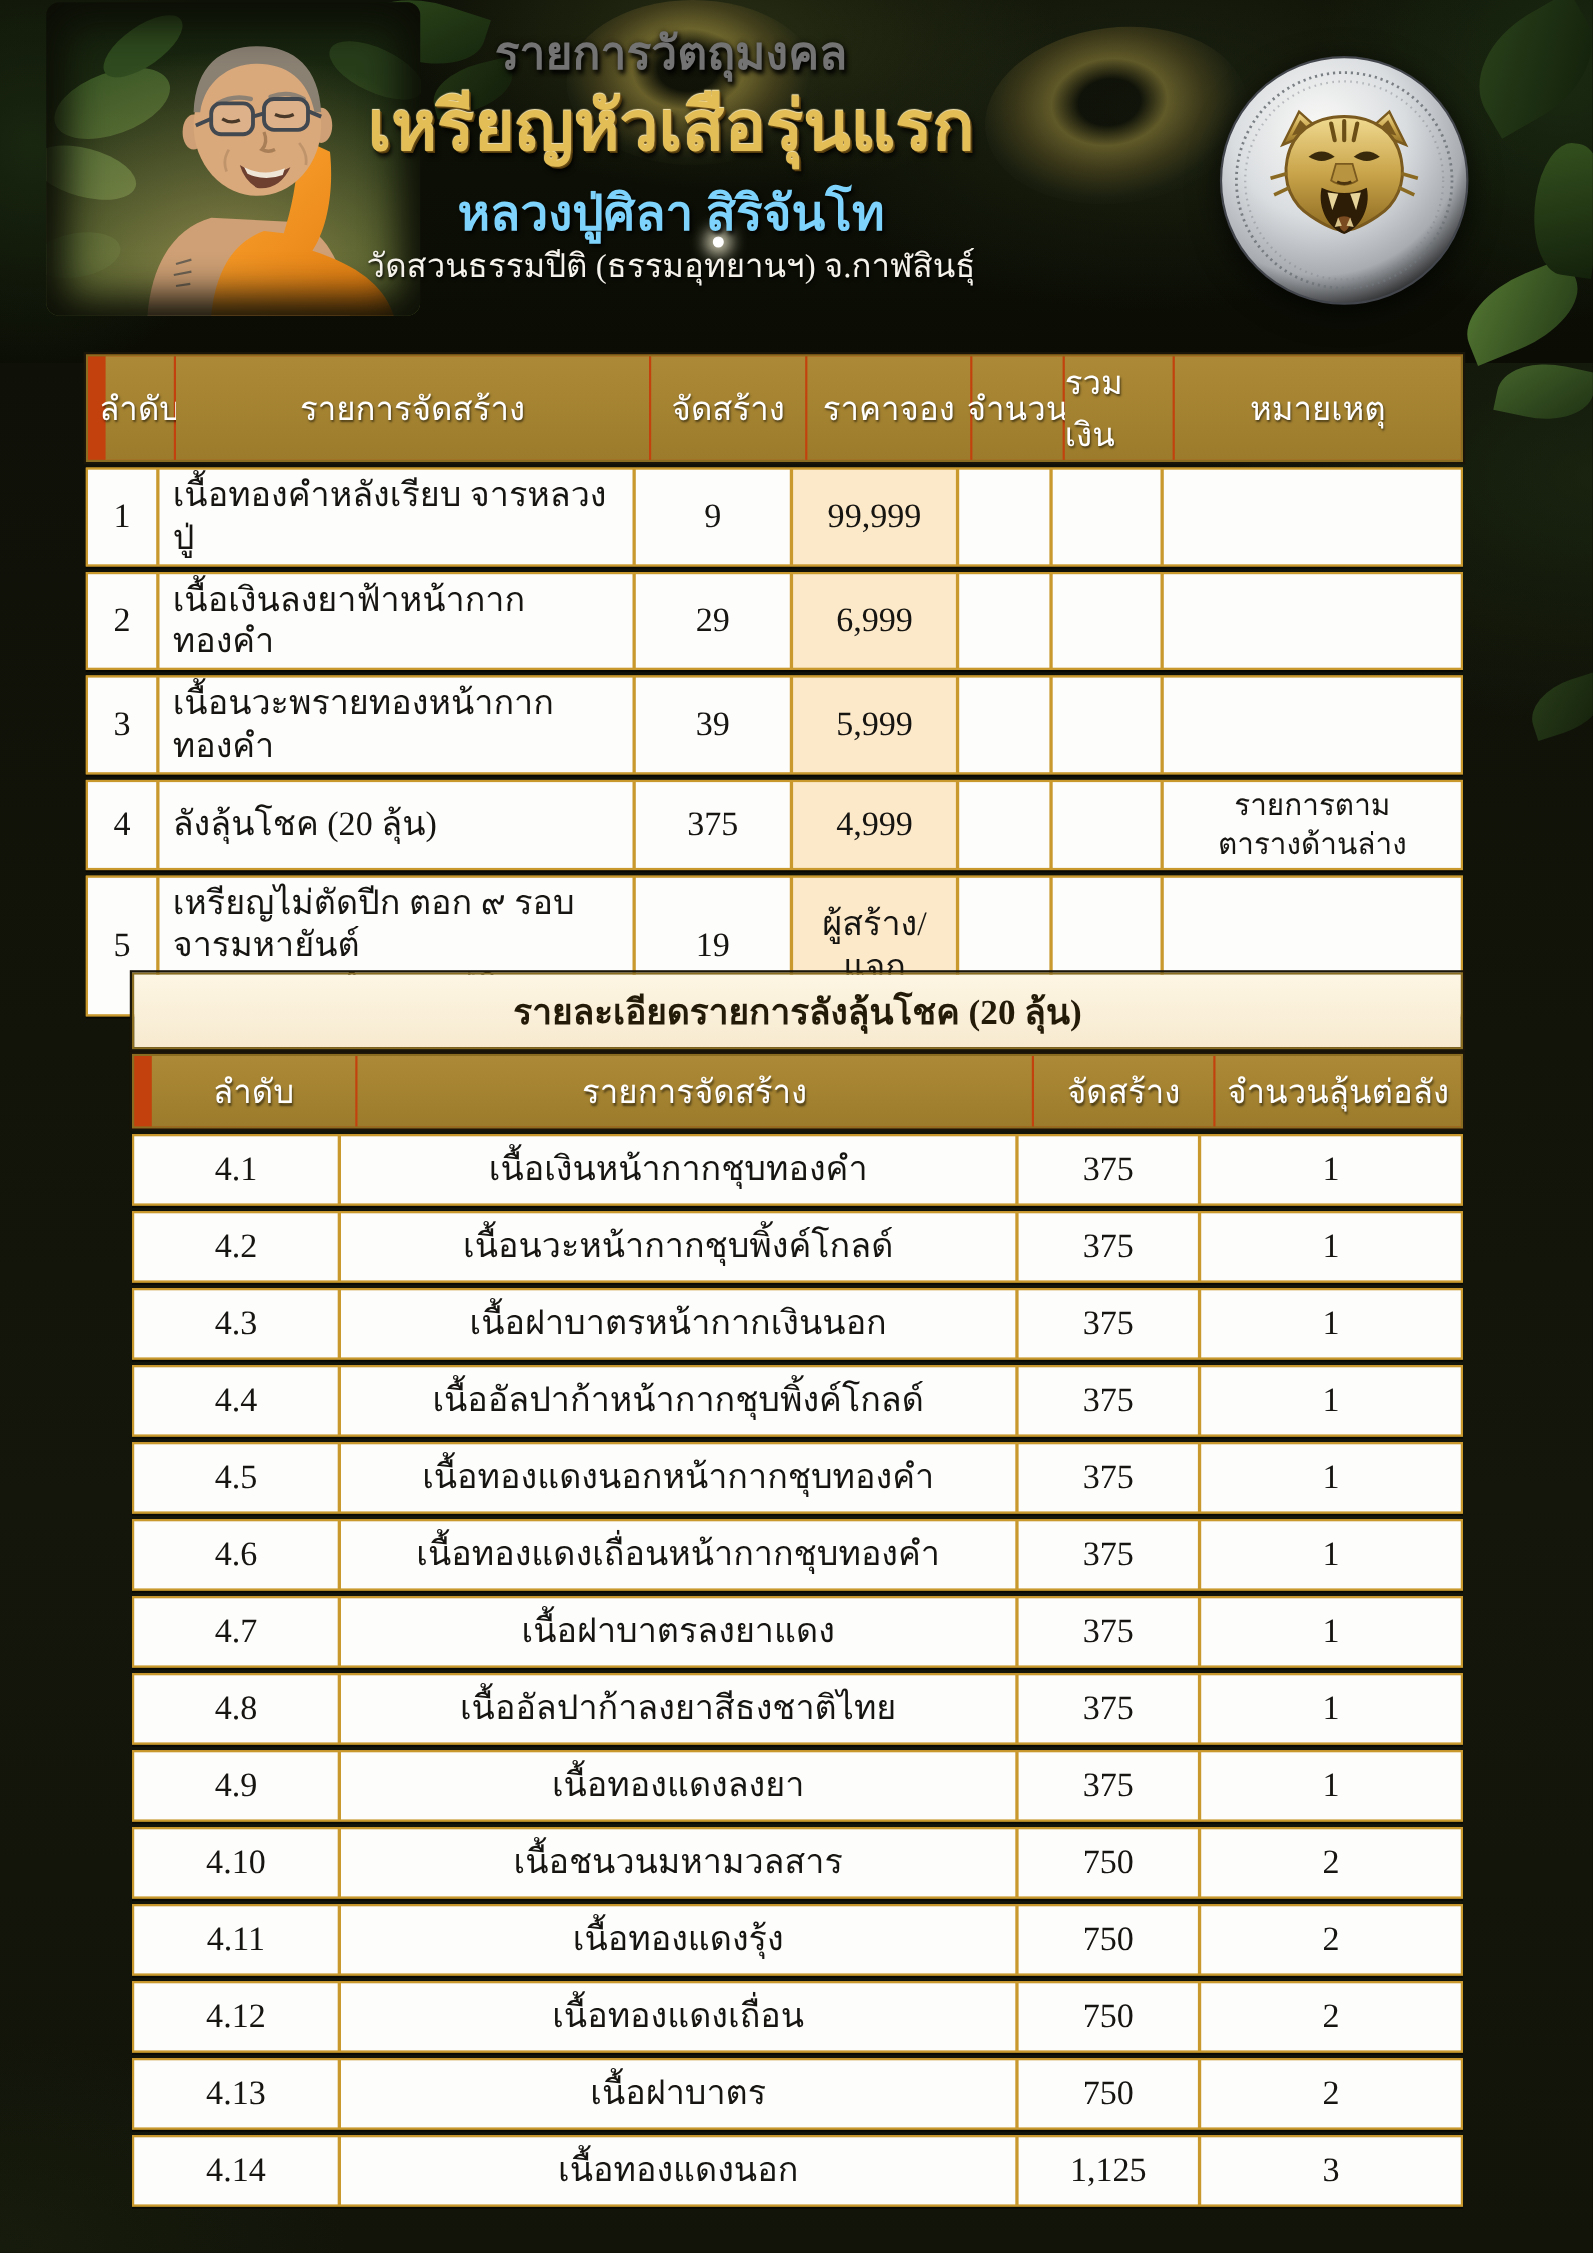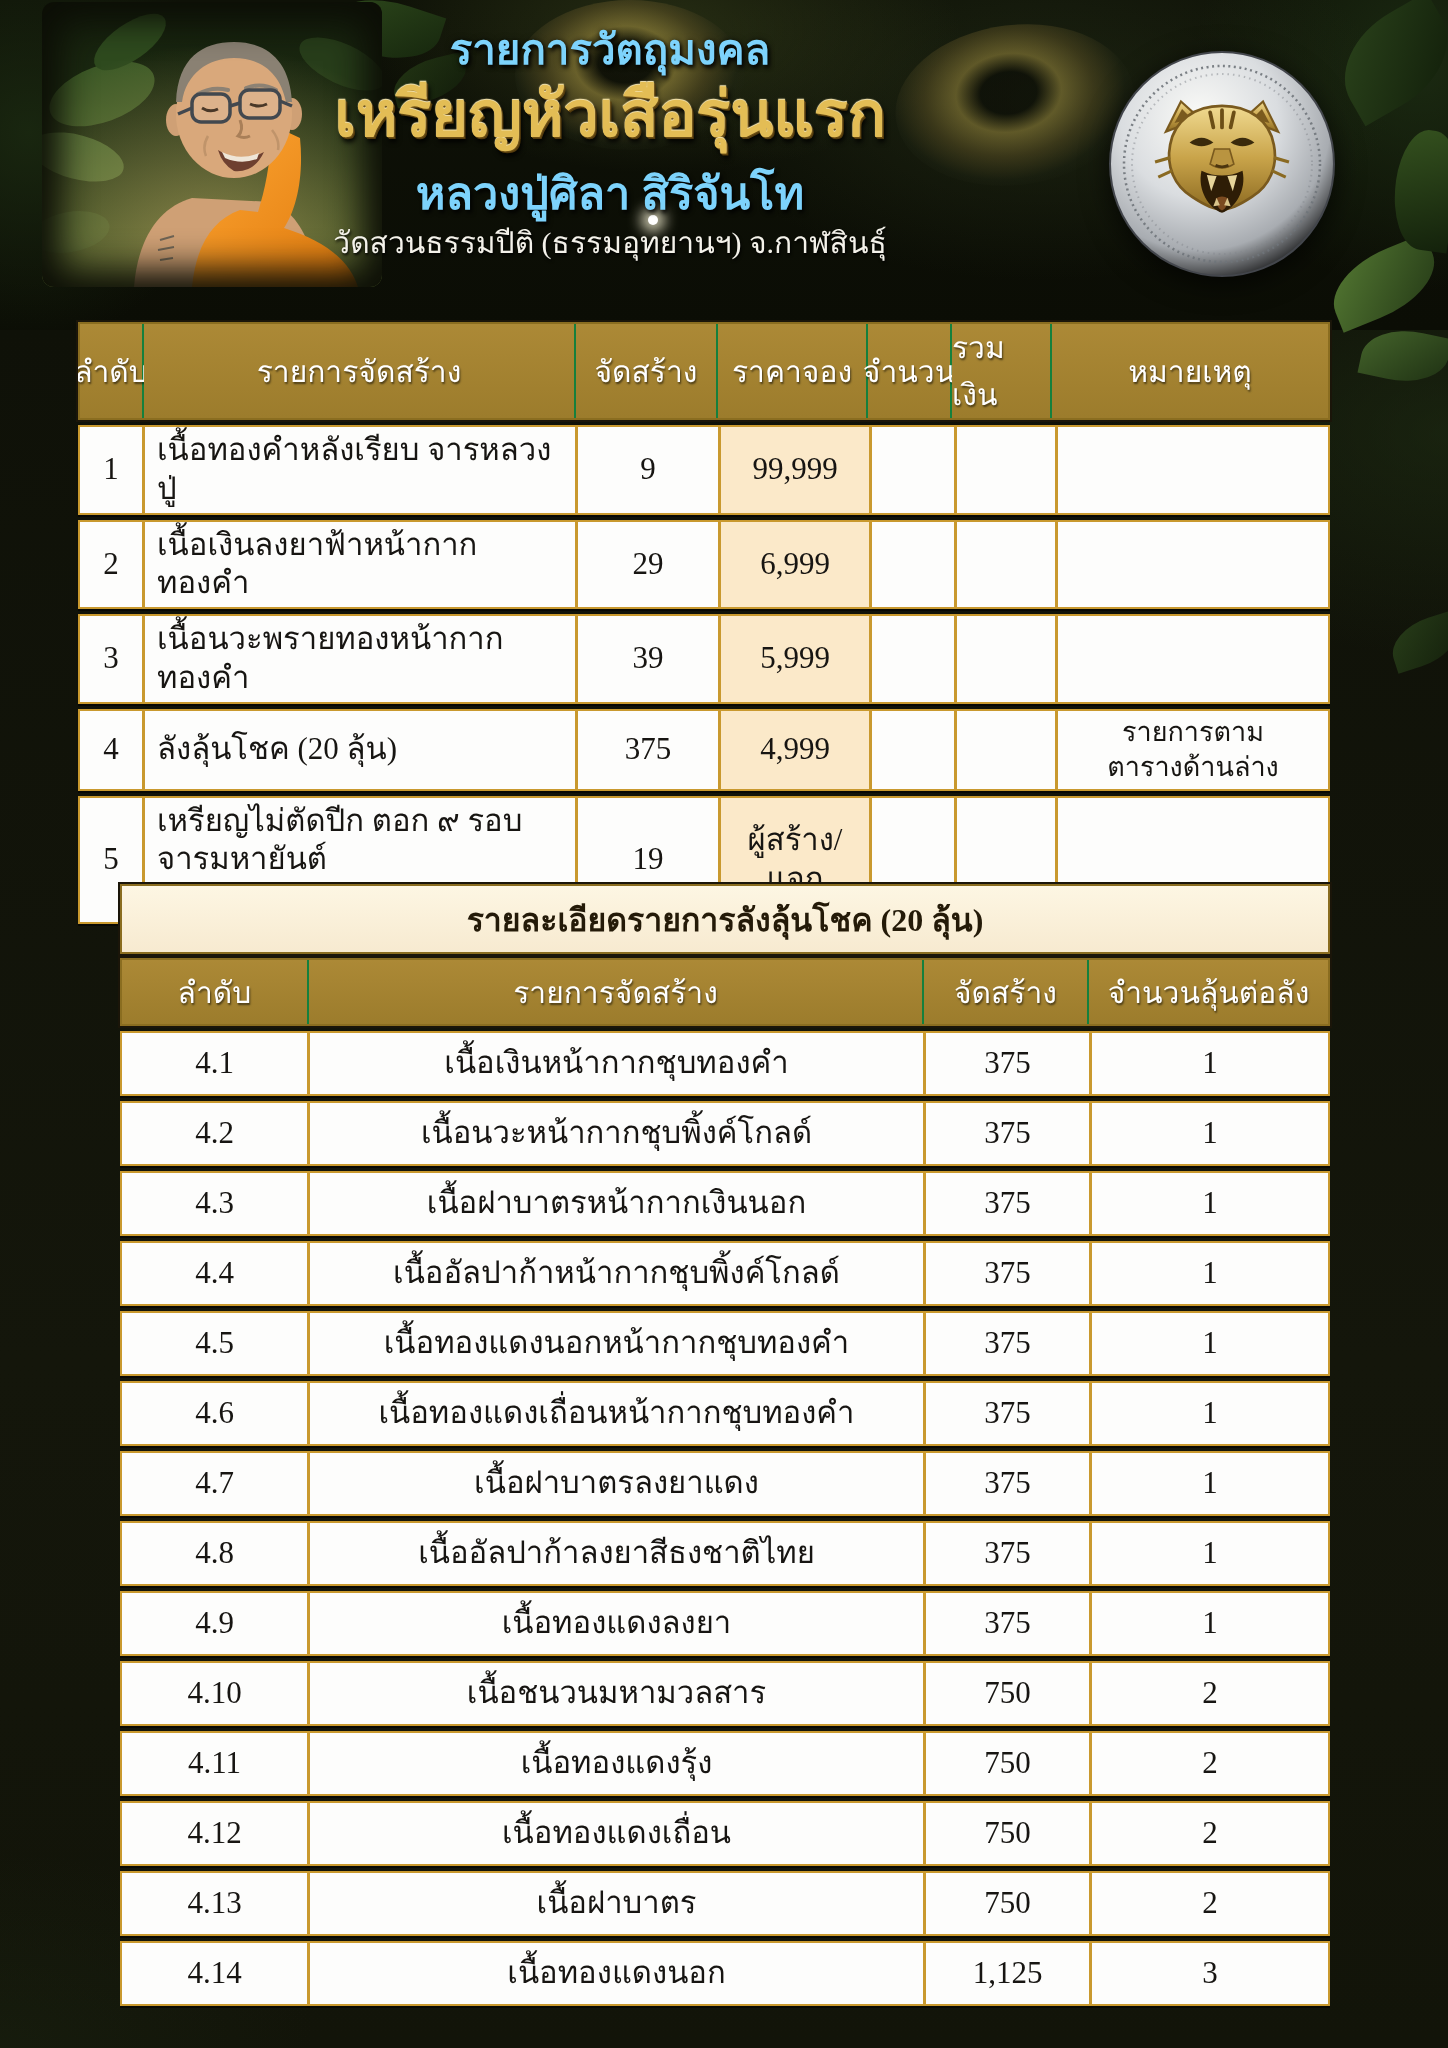--- a/index.html
+++ b/index.html
@@ -38,41 +38,41 @@
   .lf1{left:330px;top:0;width:110px;height:58px;transform:rotate(18deg);background:linear-gradient(135deg,#33511f,#15260d);opacity:.9;}
   .lf2{left:392px;top:60px;width:76px;height:40px;transform:rotate(-14deg);background:linear-gradient(135deg,#2b4419,#12200b);opacity:.7;}
   .lf3{left:1328px;top:252px;width:112px;height:62px;transform:rotate(-22deg);background:linear-gradient(135deg,#557a33,#243916);}
   .lf4{left:1362px;top:330px;width:86px;height:52px;transform:rotate(12deg);background:linear-gradient(135deg,#46662c,#1d2f12);}
   .lf5{left:1336px;top:16px;width:120px;height:86px;transform:rotate(-30deg);background:linear-gradient(135deg,#2c451c,#101c09);}
   .lf6{left:1395px;top:130px;width:60px;height:120px;border-radius:50% 50% 0 60%;transform:rotate(8deg);background:linear-gradient(160deg,#35521f,#13210b);}
   .lf7{left:1390px;top:620px;width:70px;height:44px;transform:rotate(-18deg);background:linear-gradient(135deg,#2e481d,#14220c);opacity:.8;}
 
   
   .titles{position:absolute;left:308px;top:26px;width:604px;text-align:center;}
-  .t-line1{font-size:42px;line-height:1.15;font-weight:bold;color:#7dd3fc;
+  .t-line1{font-size:42px;line-height:1.15;font-weight:bold;color:#737373;
     text-shadow:2px 3px 4px rgba(0,0,0,.95),0 0 6px rgba(0,0,0,.6);}
   .t-line2{margin-top:8px;font-size:63px;line-height:1.05;font-weight:bold;color:#e3bd55;
     text-shadow:0 -1px 1px #fff0bd,1px 1px 0 #6b4e14,2px 2px 0 #523a0d,3px 5px 5px rgba(0,0,0,.95);}
   .t-line3{margin-top:22px;font-size:45px;line-height:1.1;font-weight:bold;color:#7dd3fc;
     text-shadow:2px 3px 4px rgba(0,0,0,.95);}
   .t-line4{margin-top:6px;font-size:30px;line-height:1.15;color:#f4f2ea;
     text-shadow:1px 2px 3px rgba(0,0,0,.95);}
 
   .monk{position:absolute;left:42px;top:2px;width:340px;height:285px;border-radius:12px;}
   .monk::after{content:"";position:absolute;inset:0;border-radius:12px;
     box-shadow:inset 0 0 34px 18px #0c0e06;}
   .coin{position:absolute;left:1104px;top:46px;width:236px;height:236px;filter:drop-shadow(0 6px 14px rgba(0,0,0,.7));}
 
   
   .tbl{position:absolute;}
   .tbl1{left:78px;top:322px;width:1252px;--cols:62px 430px 140px 148px 82px 98px 1fr;}
   .tbl2{left:120px;top:884px;width:1210px;border-radius:12px;--cols:185px 613px 163px 1fr;}
 
-  .thead{display:grid;grid-template-columns:var(--cols);gap:2px;background:#15803d;
-    border:2px solid #8a6d20;outline:2px solid #1a1509;}
+  .thead{display:grid;grid-template-columns:var(--cols);gap:2px;background:#c2410c;
+    border:2px solid #8a6d20;outline:2px solid #1a1509;padding-left:16px;}
   .thead .cell{background:linear-gradient(#ac8936,#9c7c2c);color:#fff;display:flex;align-items:center;justify-content:center;
     font-size:30px;text-shadow:1px 2px 2px rgba(0,0,0,.55);}
   .tbl1 .thead .cell{min-height:74px;}
   .tbl2 .thead .cell{min-height:64px;}
 
   .row{display:grid;grid-template-columns:var(--cols);gap:3px;background:#c9992e;
     border:2px solid #c9992e;margin-top:5px;box-shadow:0 2px 0 rgba(0,0,0,.55);}
   .row .cell{background:#fdfdfc;display:flex;align-items:center;justify-content:center;
     color:#171512;font-size:31px;line-height:1.25;white-space:pre-line;text-align:center;padding:4px 8px;box-sizing:border-box;}
   .tbl1 .row .cell{min-height:72px;}

